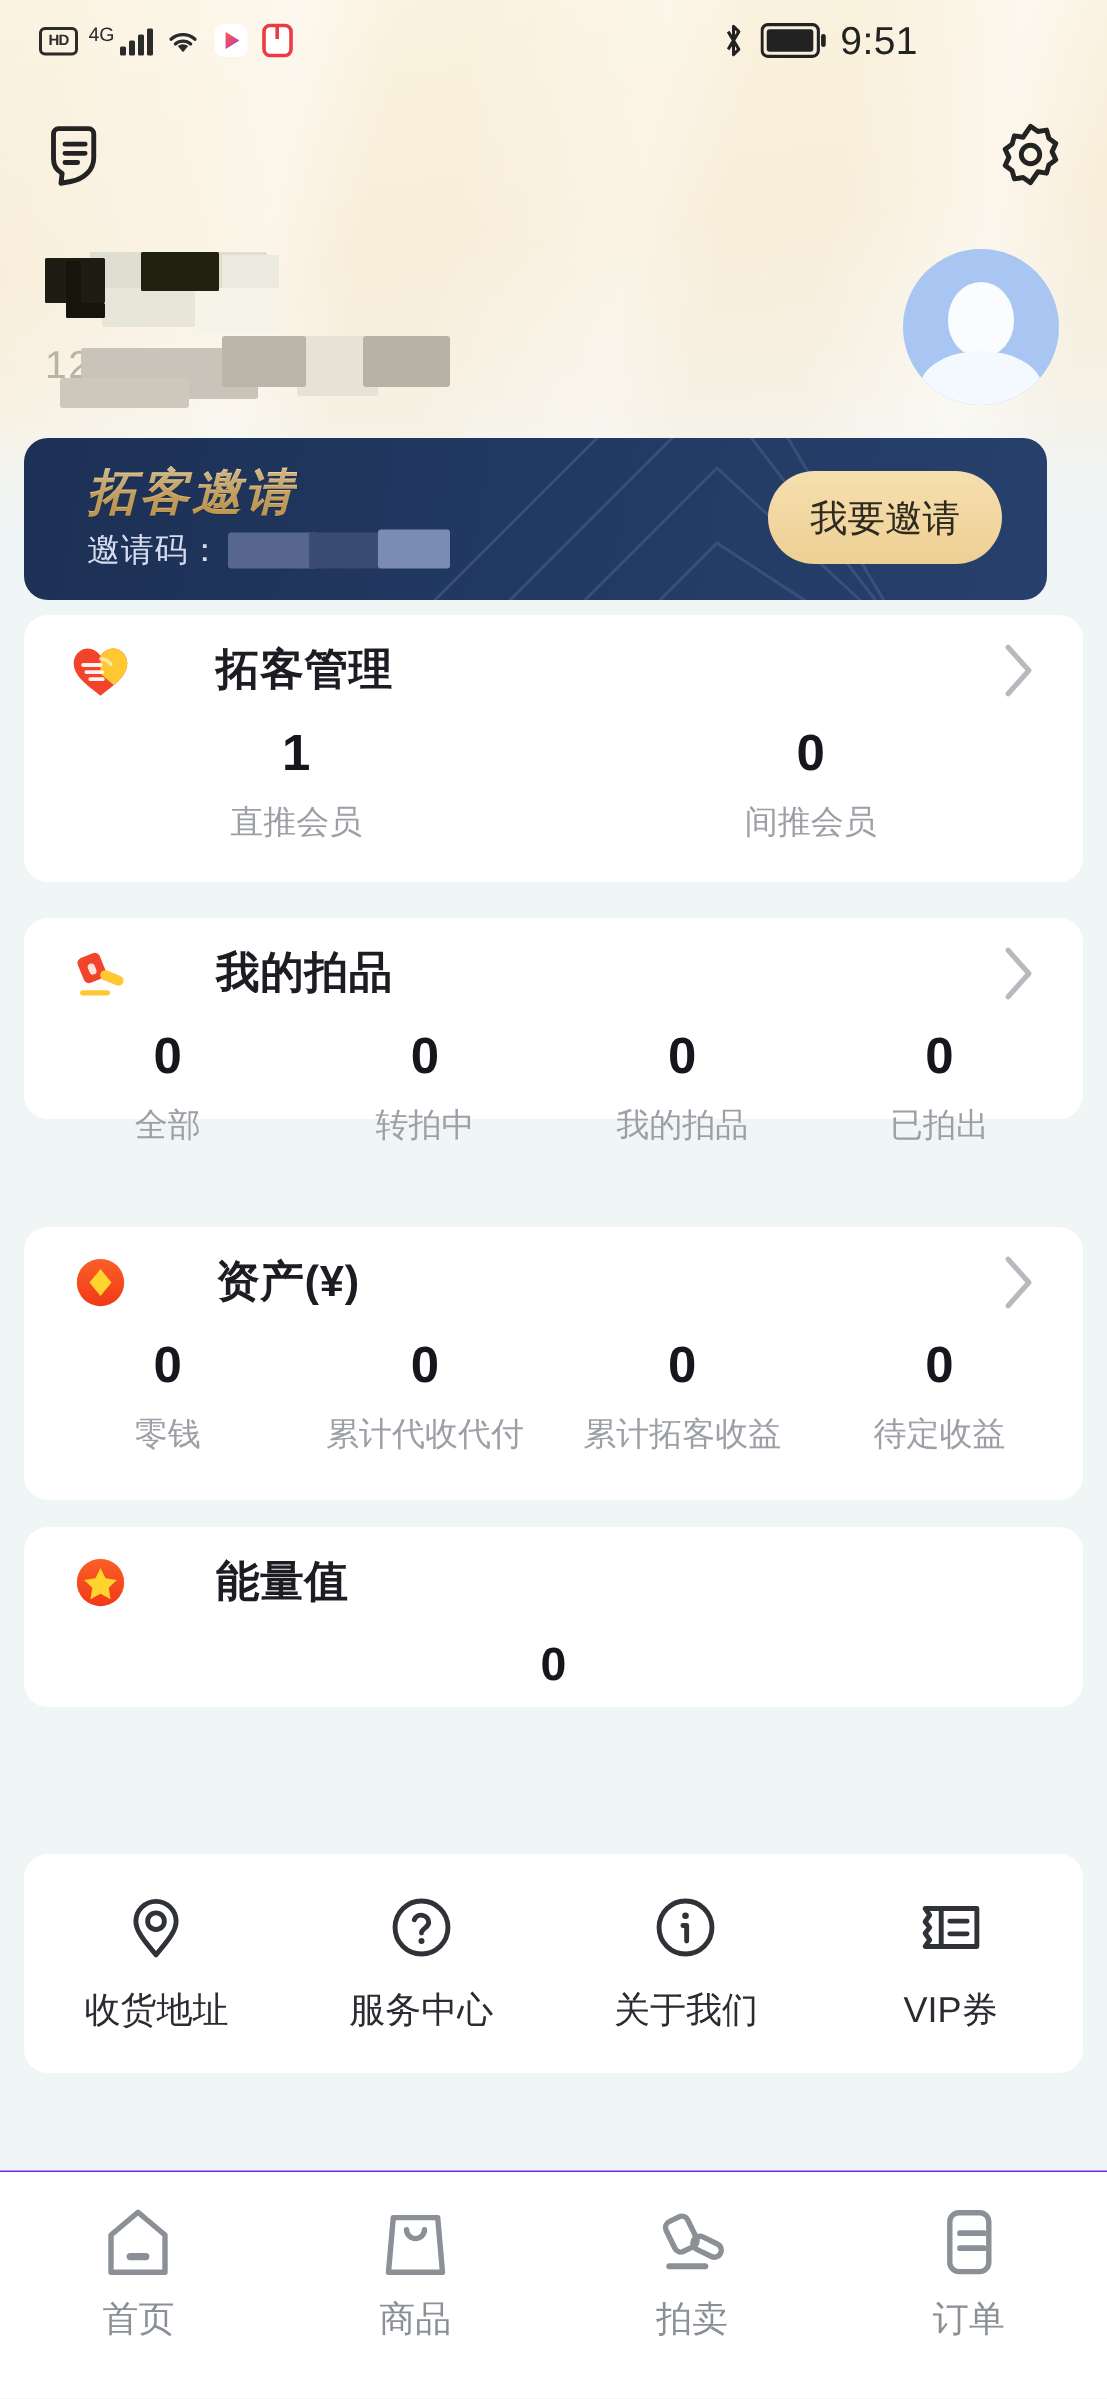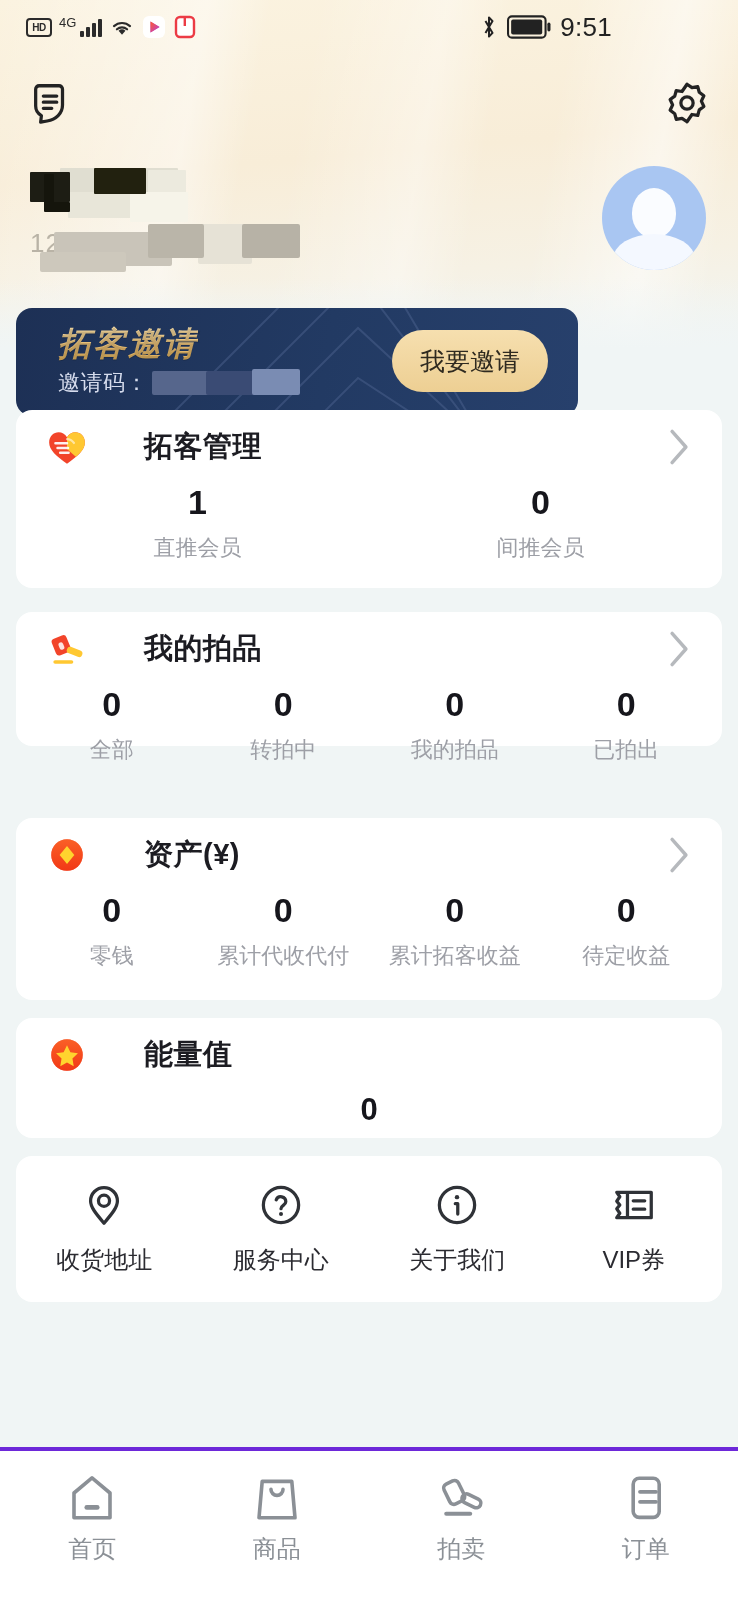--- a/index.html
+++ b/index.html
@@ -89,21 +89,21 @@
     background:#fafcff;
   }
   .avatar .body {
     position:absolute; left:50%; bottom:-14px; transform:translateX(-50%);
     width:82px; height:50px; border-radius:50% 50% 0 0;
     background:#f4f8ff;
   }
 
   
   .banner {
-    position:absolute; left:16px; top:308px; width:562px; height:108px;
+    position:absolute; left:16px; top:292px; width:682px; height:108px;
     border-radius:16px;
     background:linear-gradient(100deg,#1d3055 0%,#223a63 55%,#27406c 100%);
     overflow:hidden;
   }
   .banner-rings { position:absolute; right:-40px; top:-140px; width:560px; height:400px; opacity:0.5;}
   .banner-title {
     position:absolute; left:42px; top:14px;
     font-size:33px; font-weight:bold; font-style:italic;
     letter-spacing:2px;
     background:linear-gradient(180deg,#f8e2b0 0%,#e3b96f 55%,#d9a950 100%);
@@ -144,30 +144,30 @@
   .stats { display:flex; padding:0 10px 28px; }
   .stat { flex:1; text-align:center; }
   .stat-val { font-size:34px; font-weight:bold; color:#16161c; line-height:1.1; }
   .stat-lbl { font-size:22px; color:#9d9fa6; margin-top:12px; }
   .single-val { text-align:center; font-size:31px; font-weight:bold; color:#16161c; padding-bottom:40px; }
 
   #card-tuoke   { top:410px; height:178px; }
   #card-paipin  { top:612px; height:134px; }
   #card-zichan  { top:818px; height:182px; }
   #card-nengliang { top:1018px; height:120px; }
-  #card-links   { top:1156px; height:146px;text-align:center; }
+  #card-links   { top:1236px; height:146px;text-align:center; }
 
   .links { display:flex; align-items:center; height:146px; }
   .link-item { flex:1; display:flex; flex-direction:column; align-items:center; gap:16px; cursor:pointer;}
   .link-lbl { font-size:24px; color:#2b2b31; }
 
   
   .tabbar {
     position:absolute; left:0; bottom:0; width:738px; height:152px;
-    background:#fff; border-top:4px solid #6d28d9;
+    background:#fff; border-top:1px solid #6d28d9;
     display:flex; align-items:flex-start; padding-top:22px;
   }
   .tab { flex:1; display:flex; flex-direction:column; align-items:center; gap:10px; cursor:pointer;}
   .tab-lbl { font-size:24px; color:#8b9096; }
   .tab.active .tab-lbl { color:#f4502a; }
 </style>
 </head>
 <body>
 
 <div class="hero">

